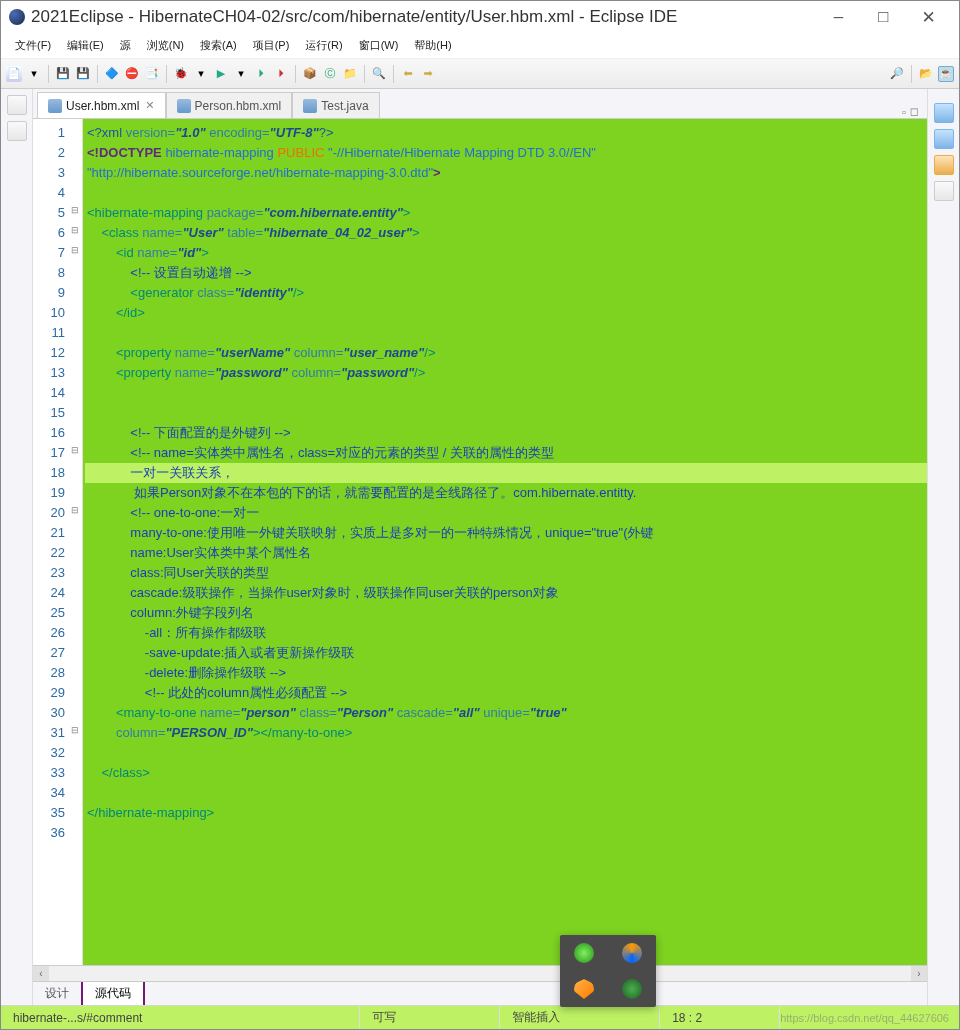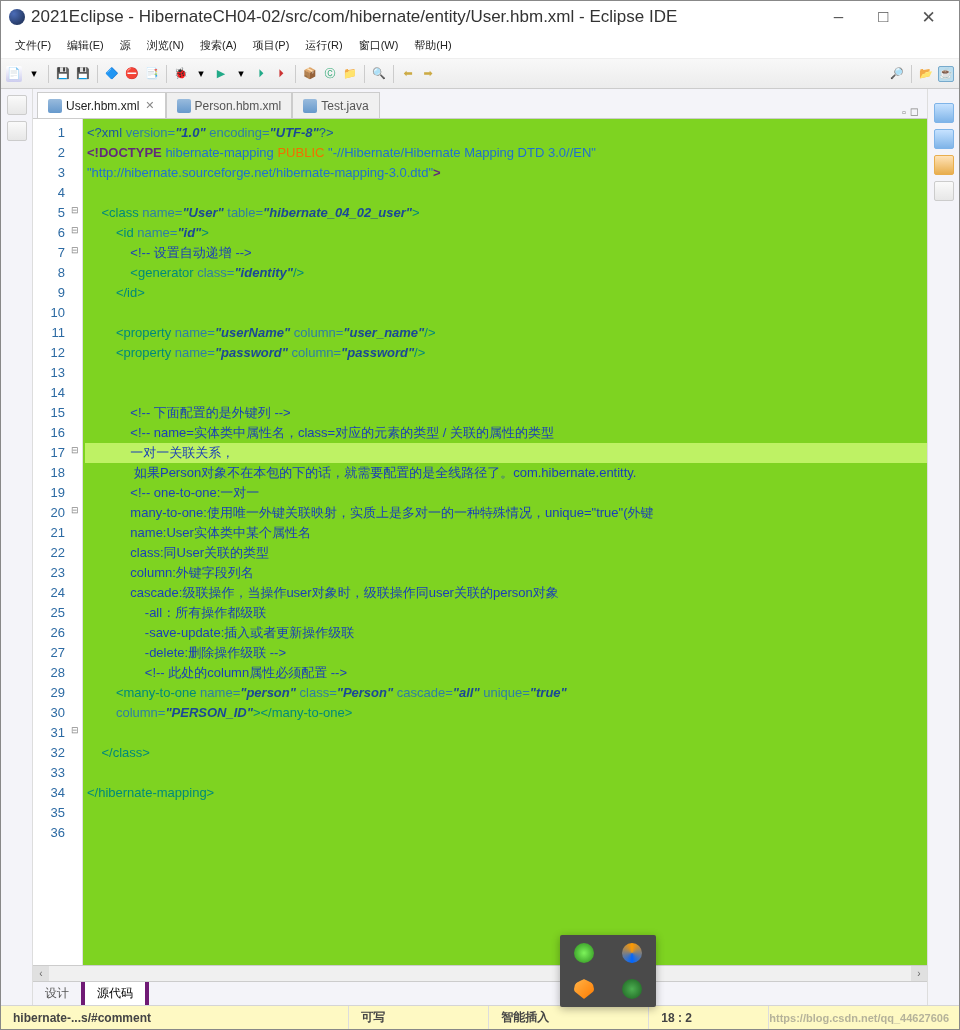--- a/index.html
+++ b/index.html
@@ -59,25 +59,25 @@
 .slash { color: #00897b; }
 
 
 .hscroll { height: 16px; background: #f0f0f0; display: flex; align-items: center; border-top: 1px solid #ccc; }
 .hscroll .hs-btn { width: 16px; height: 16px; background: #e0e0e0; display: flex; align-items: center; justify-content: center; font-size: 10px; color: #666; }
 .hscroll .hs-track { flex: 1; height: 14px; background: #f0f0f0; }
 .hscroll .hs-btn.right { margin-left: auto; }
 
 
 .bottom-tabs { height: 24px; display: flex; background: #f4f4f9; border-top: 1px solid #ccc; font-size: 12px; }
-.btab { padding: 3px 12px; border-right: 4px solid #701a75; color: #555; }
+.btab { padding: 3px 12px; border-right: 2px solid #701a75; color: #555; }
 .btab.active { background: #fff; color: #000; }
 
 
-.statusbar { height: 24px; background: #fef9c3; display: flex; align-items: center; font-size: 12px; color: #444; border-top: 1px solid #d5d5d5; font-weight: bold; }
+.statusbar { height: 24px; background: #bef264; display: flex; align-items: center; font-size: 12px; color: #444; border-top: 1px solid #d5d5d5; }
 .statusbar .cell { padding: 0 12px; border-right: 1px solid #ddd; height: 100%; display: flex; align-items: center; }
 .statusbar .cell.wide { flex: 1; }
 .statusbar .watermark { color: rgba(120,120,120,0.55); font-size: 11px; margin-left: auto; padding-right: 10px; }
 
 
 .float-widget { position: fixed; width: 96px; height: 72px; background: #4a4a4a; border-radius: 2px; display: grid; grid-template-columns: 1fr 1fr; grid-template-rows: 1fr 1fr; place-items: center; box-shadow: 0 2px 8px rgba(0,0,0,0.3); }
 .float-widget .fi { width: 20px; height: 20px; border-radius: 50%; }
 </style>
 </head>
 <body>
@@ -241,40 +241,41 @@
             <div class="fold-row"></div>
             <div class="fold-row"></div>
             <div class="fold-row"></div>
             <div class="fold-row"></div>
           </div>
         <div class="code" id="code">
             <div class="line"><span class="xml-decl">&lt;?xml</span> <span class="attr-n">version=</span><span class="attr-v">"1.0"</span> <span class="attr-n">encoding=</span><span class="attr-v">"UTF-8"</span><span class="xml-decl">?&gt;</span></div>
             <div class="line"><span class="doctype-kw">&lt;!DOCTYPE</span> <span class="doctype">hibernate-mapping</span> <span class="pub">PUBLIC</span> <span class="doctype">"-//Hibernate/Hibernate Mapping DTD 3.0//EN"</span></div>
             <div class="line"><span class="doctype">"http://hibernate.sourceforge.net/hibernate-mapping-3.0.dtd"</span><span class="doctype-kw">&gt;</span></div>
             <div class="line"></div>
+            <div class="line"><span class="tag">&lt;hibernate-mapping</span> <span class="attr-n">package=</span><span class="attr-v">"com.hibernate.entity"</span><span class="tag">&gt;</span></div>
             <div class="line">    <span class="tag">&lt;class</span> <span class="attr-n">name=</span><span class="attr-v">"User"</span> <span class="attr-n">table=</span><span class="attr-v">"hibernate_04_02_user"</span><span class="tag">&gt;</span></div>
             <div class="line">        <span class="tag">&lt;id</span> <span class="attr-n">name=</span><span class="attr-v">"id"</span><span class="tag">&gt;</span></div>
             <div class="line">            <span class="cmt">&lt;!-- 设置自动递增 --&gt;</span></div>
             <div class="line">            <span class="tag">&lt;generator</span> <span class="attr-n">class=</span><span class="attr-v">"identity"</span><span class="slash">/&gt;</span></div>
             <div class="line">        <span class="tag">&lt;/id&gt;</span></div>
             <div class="line"></div>
             <div class="line">        <span class="tag">&lt;property</span> <span class="attr-n">name=</span><span class="attr-v">"userName"</span> <span class="attr-n">column=</span><span class="attr-v">"user_name"</span><span class="slash">/&gt;</span></div>
             <div class="line">        <span class="tag">&lt;property</span> <span class="attr-n">name=</span><span class="attr-v">"password"</span> <span class="attr-n">column=</span><span class="attr-v">"password"</span><span class="slash">/&gt;</span></div>
             <div class="line"></div>
             <div class="line"></div>
             <div class="line">            <span class="cmt">&lt;!-- 下面配置的是外键列 --&gt;</span></div>
             <div class="line">            <span class="cmt">&lt;!-- name=实体类中属性名，class=对应的元素的类型 / 关联的属性的类型</span></div>
             <div class="line selected">            <span class="cmt">一对一关联关系，</span></div>
             <div class="line">             <span class="cmt">如果Person对象不在本包的下的话，就需要配置的是全线路径了。com.hibernate.entitty.</span></div>
             <div class="line">            <span class="cmt">&lt;!-- one-to-one:一对一</span></div>
             <div class="line">            <span class="cmt">many-to-one:使用唯一外键关联映射，实质上是多对一的一种特殊情况，unique="true"(外键</span></div>
             <div class="line">            <span class="cmt">name:User实体类中某个属性名</span></div>
             <div class="line">            <span class="cmt">class:同User关联的类型</span></div>
+            <div class="line">            <span class="cmt">cascade:级联操作，当操作user对象时，级联操作同user关联的person对象</span></div>
             <div class="line">            <span class="cmt">column:外键字段列名</span></div>
-            <div class="line">            <span class="cmt">cascade:级联操作，当操作user对象时，级联操作同user关联的person对象</span></div>
             <div class="line">                <span class="cmt">-all：所有操作都级联</span></div>
             <div class="line">                <span class="cmt">-save-update:插入或者更新操作级联</span></div>
             <div class="line">                <span class="cmt">-delete:删除操作级联 --&gt;</span></div>
             <div class="line">                <span class="cmt">&lt;!-- 此处的column属性必须配置 --&gt;</span></div>
             <div class="line">        <span class="tag">&lt;many-to-one</span> <span class="attr-n">name=</span><span class="attr-v">"person"</span> <span class="attr-n">class=</span><span class="attr-v">"Person"</span> <span class="attr-n">cascade=</span><span class="attr-v">"all"</span> <span class="attr-n">unique=</span><span class="attr-v">"true"</span></div>
             <div class="line">        <span class="attr-n">column=</span><span class="attr-v">"PERSON_ID"</span><span class="tag">&gt;&lt;/many-to-one&gt;</span></div>
             <div class="line"></div>
             <div class="line">    <span class="tag">&lt;/class&gt;</span></div>
             <div class="line"></div>
             <div class="line"><span class="tag">&lt;/hibernate-mapping&gt;</span></div>

